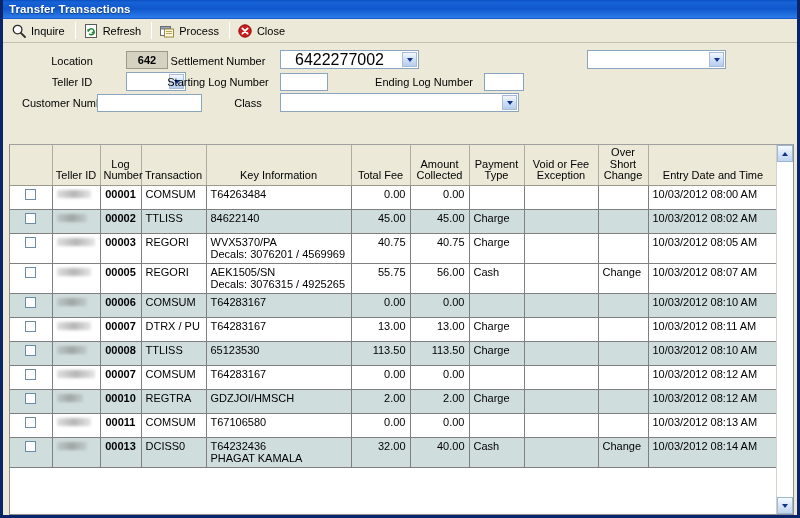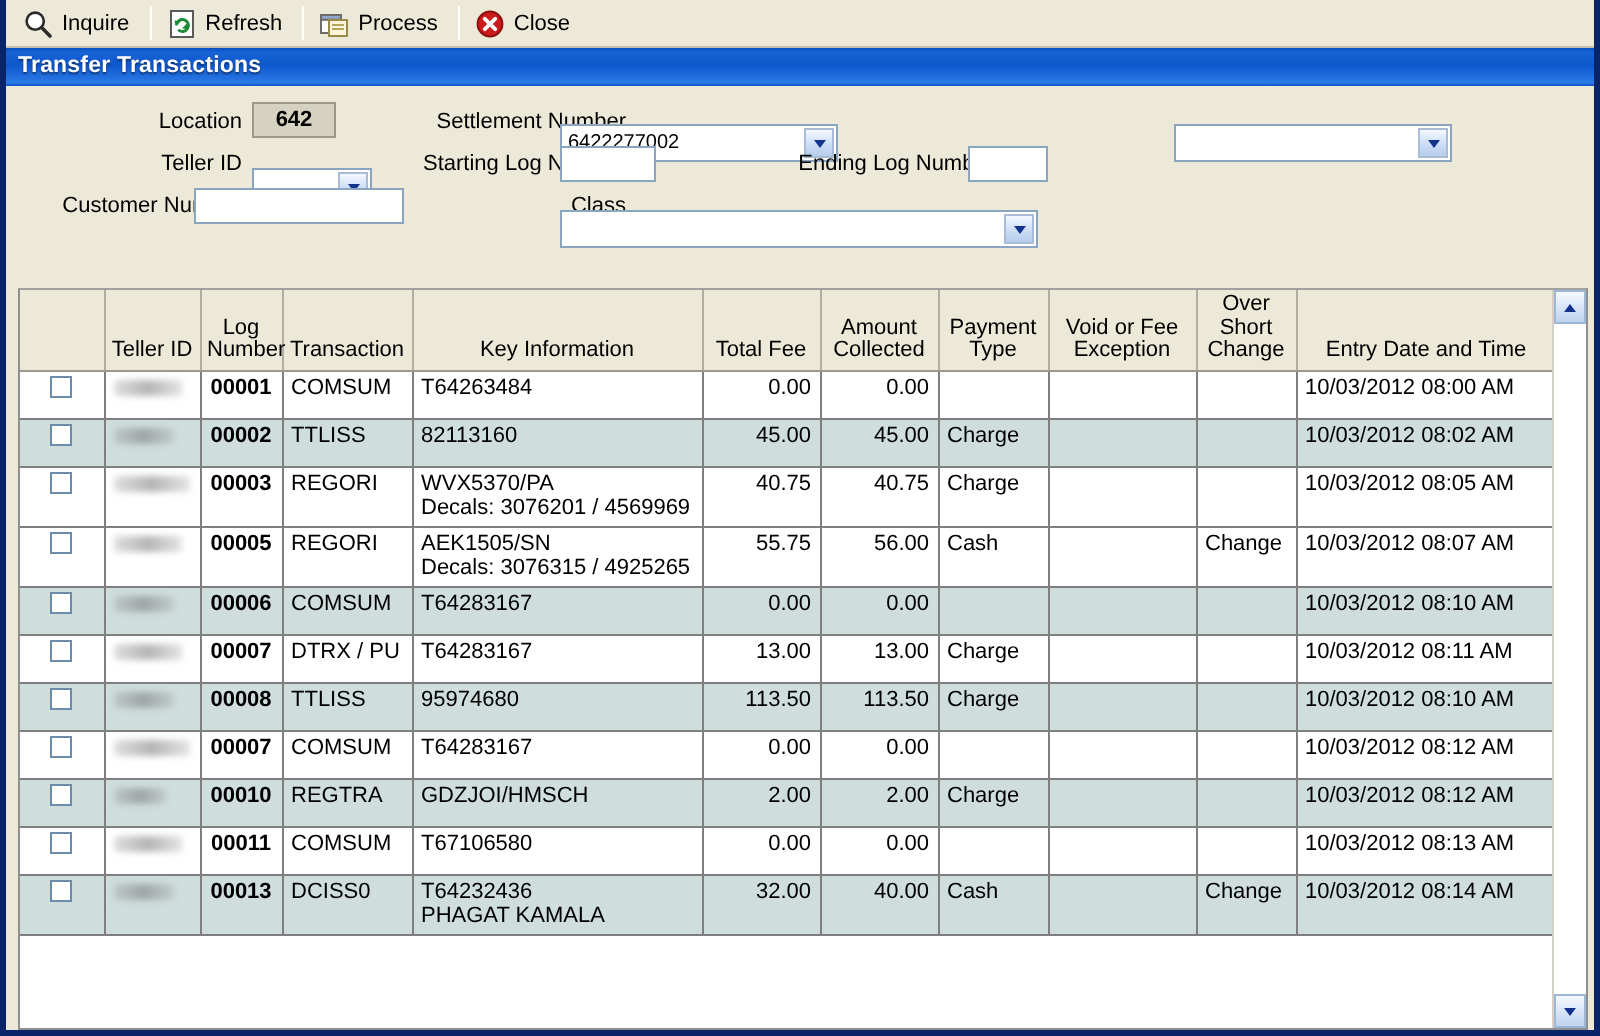--- a/index.html
+++ b/index.html
@@ -69,21 +69,21 @@
   #formpanel {
     position: relative;
     height: 77px;
     background: #ece9d8;
     font-size: 11px;
   }
   .fld-label {
     position: absolute;
     font-size: 11px;
     color: #000;
-    text-align: right;
+    text-align: center;
     white-space: nowrap;
     line-height: 14px;
   }
   .tbox {
     position: absolute;
     height: 18px;
     background: #ffffff;
     border: 1px solid #8ba4c0;
     font-size: 11px;
     line-height: 16px;
@@ -97,27 +97,26 @@
     border: 1px solid #9c998a;
     font-weight: bold;
     text-align: center;
     color: #000;
   }
   .combo {
     position: absolute;
     height: 19px;
     background: #ffffff;
     border: 1px solid #8ba4c0;
-    font-size: 10px;
+    font-size: 16px;
     line-height: 17px;
-    padding: 0 18px 0 3px;
+    padding: 0 18px 0 14px;
     color: #000;
     overflow: hidden;
     white-space: nowrap;
-    margin-top: 12px;
   }
   .combo .arrow {
     position: absolute;
     top: 1px; right: 1px;
     width: 15px; height: 15px;
     background: linear-gradient(to bottom,#f4f8ff 0%,#cfe0f6 50%,#b6cdee 100%);
     border: 1px solid #a8bcd6;
     display: flex; align-items: center; justify-content: center;
   }
   .combo .arrow i {
@@ -219,20 +218,24 @@
   .sb-btn i { display:block; width:0; height:0; }
   .sb-btn.up i { border-left:3.5px solid transparent; border-right:3.5px solid transparent; border-bottom:4px solid #12338c; }
   .sb-btn.down i { border-left:3.5px solid transparent; border-right:3.5px solid transparent; border-top:4px solid #12338c; }
   #sb-track { position: absolute; left: 0; top: 17px; bottom: 17px; width: 16px; background: #ffffff; }
 </style>
 </head>
 <body>
 
 <div id="window">
 
+  <div id="titlebar">
+    <span>Transfer Transactions</span>
+  </div>
+
   <div id="toolbar">
 
     <div class="tb-btn">
       <span class="tb-icon">
         <svg class="tb-icon" viewBox="0 0 16 16">
           <circle cx="6.6" cy="6.6" r="4.3" fill="#ffffff" stroke="#2b2b2b" stroke-width="1.3"></circle>
           <line x1="9.8" y1="9.8" x2="14" y2="14" stroke="#2b2b2b" stroke-width="1.8" stroke-linecap="round"></line>
         </svg>
       </span>
       <span class="tb-label">Inquire</span>
@@ -271,24 +274,20 @@
 
     <div class="tb-btn">
       <span class="tb-icon">
         <svg class="tb-icon" viewBox="0 0 16 16">
           <circle cx="8" cy="8" r="6.2" fill="#cc1b1b" stroke="#8d0f0f" stroke-width="1"></circle>
           <path d="M5.4 5.4 L10.6 10.6 M10.6 5.4 L5.4 10.6" stroke="#ffffff" stroke-width="1.9" stroke-linecap="round"></path>
         </svg>
       </span>
       <span class="tb-label">Close</span>
     </div>
-  </div>
-
-  <div id="titlebar">
-    <span>Transfer Transactions</span>
   </div>
 
   <div id="formpanel">
 
     <div class="fld-label" style="left:20px; top:11px; width:98px;">Location</div>
     <div class="tbox ro" style="left:123px; top:8px; width:42px;">642</div>
 
     <div class="fld-label" style="left:120px; top:11px; width:190px;">Settlement Number</div>
     <div class="combo" style="left:277px; top:7px; width:139px;">
       <span>6422277002</span>
@@ -383,21 +382,21 @@
               <td></td>
               <td></td>
               <td></td>
               <td>10/03/2012   08:00 AM</td>
             </tr>
             <tr class="alt">
               <td class="chk"><span class="cbox"></span></td>
               <td class="teller"><span class="blur" style="width: 30px;"></span></td>
               <td class="ctr">00002</td>
               <td>TTLISS</td>
-              <td>82113160</td>
+              <td>84622140</td>
               <td class="num">45.00</td>
               <td class="num">45.00</td>
               <td>Charge</td>
               <td></td>
               <td></td>
               <td>10/03/2012   08:02 AM</td>
             </tr>
             <tr class="norm">
               <td class="chk"><span class="cbox"></span></td>
               <td class="teller"><span class="blur" style="width: 38px;"></span></td>
@@ -450,21 +449,21 @@
               <td>Charge</td>
               <td></td>
               <td></td>
               <td>10/03/2012   08:11 AM</td>
             </tr>
             <tr class="alt">
               <td class="chk"><span class="cbox"></span></td>
               <td class="teller"><span class="blur" style="width: 30px;"></span></td>
               <td class="ctr">00008</td>
               <td>TTLISS</td>
-              <td>95974680</td>
+              <td>65123530</td>
               <td class="num">113.50</td>
               <td class="num">113.50</td>
               <td>Charge</td>
               <td></td>
               <td></td>
               <td>10/03/2012   08:10 AM</td>
             </tr>
             <tr class="norm">
               <td class="chk"><span class="cbox"></span></td>
               <td class="teller"><span class="blur" style="width: 38px;"></span></td>

